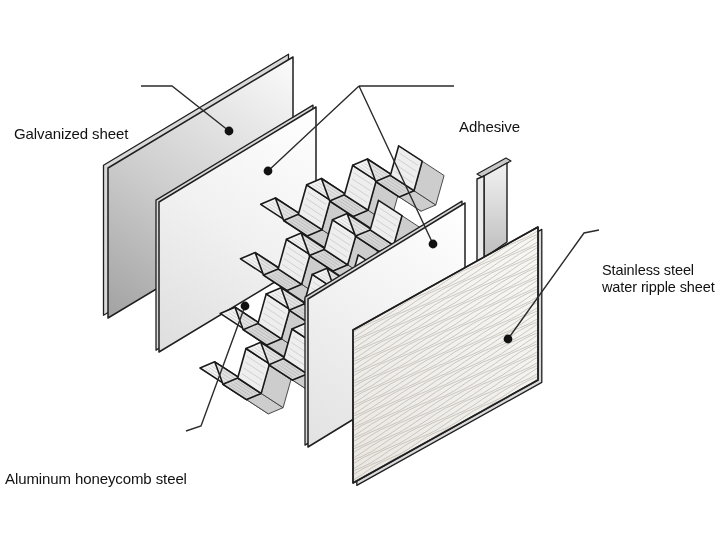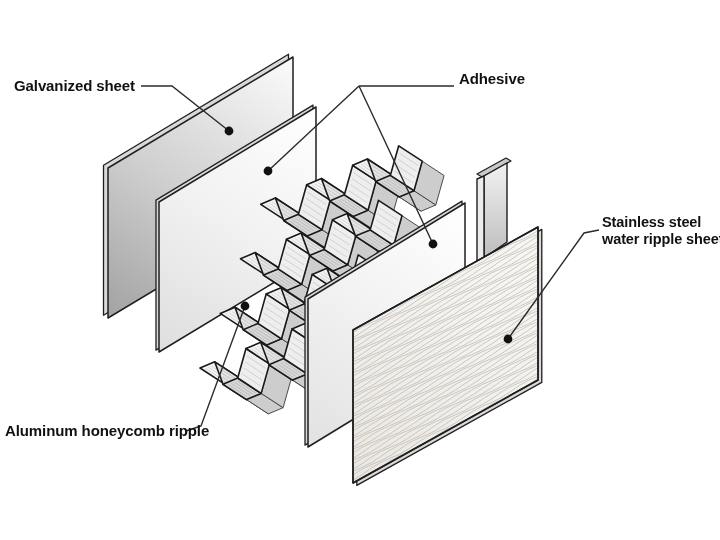--- a/index.html
+++ b/index.html
@@ -1,20 +1,20 @@
 <!DOCTYPE html>
 <html><head>
 <meta charset="utf-8">
 <style>
   html,body{margin:0;padding:0;background:#ffffff;}
   #stage{position:relative;width:720px;height:540px;background:#ffffff;overflow:hidden;
          font-family:"Liberation Sans",sans-serif;}
   #diagram-svg{position:absolute;left:0;top:0;}
-  .part-label{position:absolute;font-weight:700;color:#111;font-size:15px;line-height:17px;
-              white-space:nowrap;letter-spacing:-0.1px;}
+  .part-label{position:absolute;font-weight:400;color:#111;font-size:15px;line-height:17px;
+              white-space:nowrap;letter-spacing:-0.1px;margin-top:48px;}
   .part-label.small{font-size:14.5px;}
 </style>
 </head>
 <body>
 
 <div id="stage">
   <svg id="diagram-svg" width="720" height="540" viewBox="0 0 720 540">
       <defs>
         <linearGradient id="gP1" gradientUnits="userSpaceOnUse" x1="108" y1="318" x2="293" y2="57">
           <stop offset="0" stop-color="#a2a2a2"></stop>
@@ -423,14 +423,14 @@
 
   <div class="part-label" style="left:14px;top:77px;">Galvanized sheet</div>
 
   <div class="part-label" style="left:459px;top:70px;">Adhesive</div>
 
   <div class="part-label small" style="left:602px;top:214px;">
     <div>Stainless steel</div>
     <div>water ripple sheet</div>
   </div>
 
-  <div class="part-label" style="left:5px;top:422px;">Aluminum honeycomb ripple</div>
+  <div class="part-label" style="left:5px;top:422px;">Aluminum honeycomb steel</div>
 </div>
 
 </body></html>

